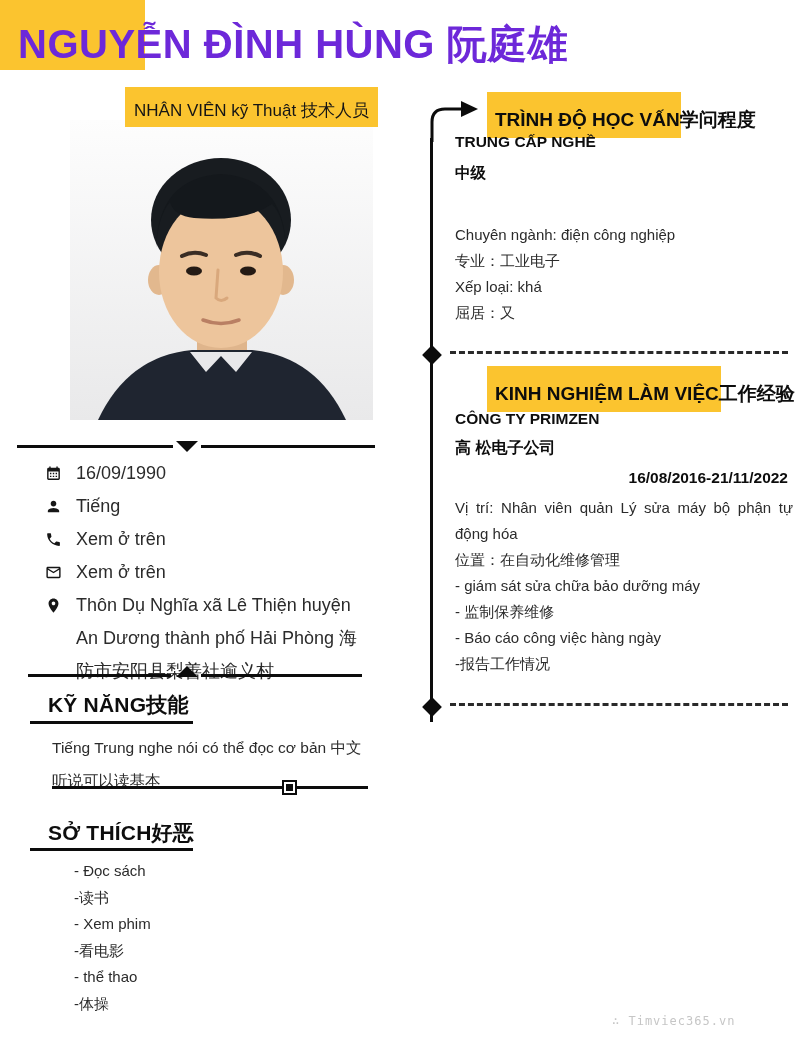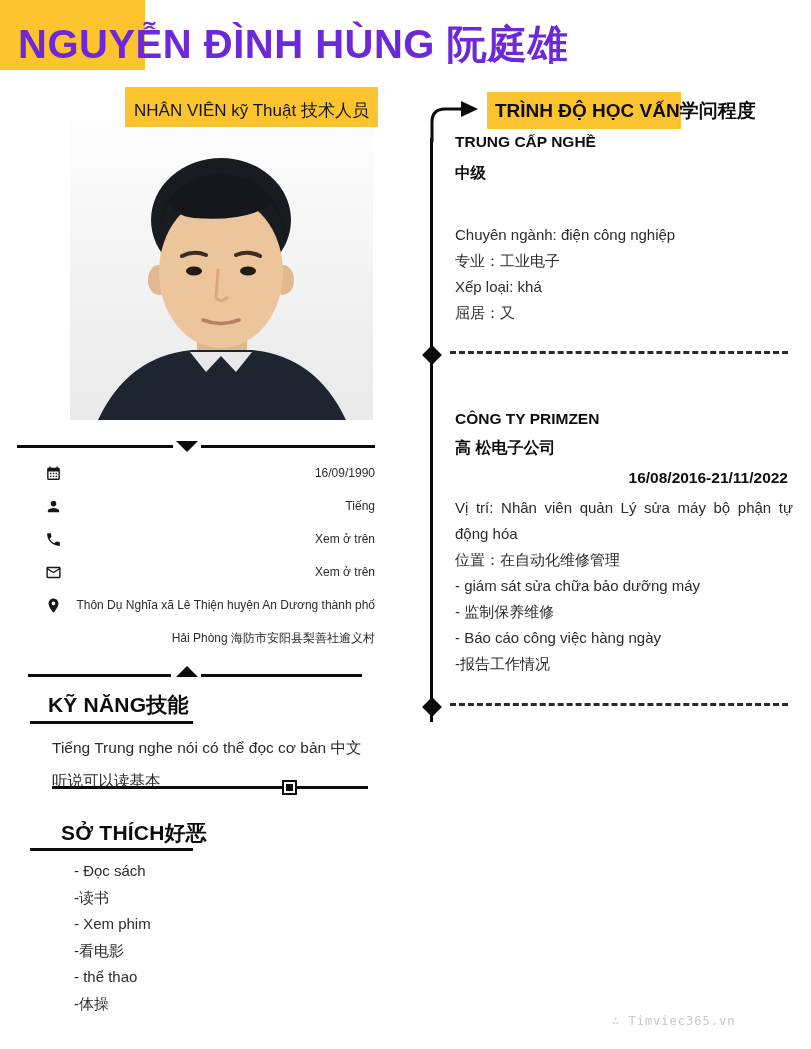--- a/index.html
+++ b/index.html
@@ -21,40 +21,40 @@
 
   
   .hline { height:3px; background:#0c0c0c; }
   .tri-down { width:0; height:0; border-left:11px solid transparent; border-right:11px solid transparent; border-top:11px solid #0c0c0c; }
   .tri-up   { width:0; height:0; border-left:11px solid transparent; border-right:11px solid transparent; border-bottom:11px solid #0c0c0c; }
 
   
   .info-list { left:45px; top:457px; width:330px; }
   .info-row { display:flex; align-items:flex-start; }
   .info-row svg { width:17px; height:17px; flex:0 0 17px; margin-top:8px; fill:#161616; }
-  .info-text { margin-left:14px; font-size:12px; line-height:33px; color:#2b2b2b; width:300px;text-align:right; }
+  .info-text { margin-left:14px; font-size:18px; line-height:33px; color:#2b2b2b; width:300px; }
 
   
   .sec-head { font-size:21px; font-weight:bold; color:#0d0d0d; white-space:nowrap; letter-spacing:.2px; }
   .sec-underline { height:3px; background:#0c0c0c; }
 
   .skill-text { left:52px; top:731px; width:322px; font-size:15.5px; line-height:33px; color:#2b2b2b; }
   .skill-bar { left:52px; top:786px; width:316px; height:3px; background:#0c0c0c; }
   .skill-handle { top:780px; width:15px; height:15px; border:2px solid #0c0c0c; background:#fff; display:flex; align-items:center; justify-content:center; }
   .skill-handle .dot { width:7px; height:7px; background:#0c0c0c; }
 
   .hobby-list { left:48px; top:858px; font-size:15px; line-height:26.5px; color:#2b2b2b;margin-left:26px; }
 
   
   .vline { left:430px; top:138px; width:3px; height:584px; background:#0c0c0c; }
   .diamond { width:14px; height:14px; background:#0c0c0c; transform:rotate(45deg); }
   .dash { width:338px; border-top:3px dashed #2a2a2a; }
 
   
-  .r-head { font-size:19px; font-weight:bold; color:#0d0d0d; white-space:nowrap; padding:6px 8px 5px; }
+  .r-head { font-size:19px; font-weight:bold; color:#0d0d0d; white-space:nowrap; padding:15px 8px 5px; }
   .hl-edu { background:linear-gradient(90deg, var(--accent) 0%, var(--accent) 70%, transparent 70%); }
   .hl-exp { background:linear-gradient(90deg, var(--accent) 0%, var(--accent) 74%, transparent 74%); }
 
   .r-bold { font-size:15.5px; font-weight:bold; color:#0d0d0d; white-space:nowrap; }
   .r-details { width:338px; font-size:15px; line-height:26px; color:#2b2b2b; }
   .r-details .jst { text-align:justify; }
   .period { width:333px; text-align:right; font-size:15.5px; font-weight:bold; color:#0d0d0d; }
 
   .watermark { left:612px; top:1014px; font-family:"DejaVu Sans Mono", monospace; font-size:12px; color:#c6c6c6; letter-spacing:1px; }
 </style>
@@ -135,21 +135,21 @@
   <div class="abs hline" style="left:201px; top:674px; width:161px;"></div>
 
   <div class="abs sec-head" style="left:48px; top:691px;">KỸ NĂNG技能</div>
   <div class="abs sec-underline" style="left:30px; top:721px; width:163px;"></div>
   <div class="abs skill-text">Tiếng Trung nghe nói có thể đọc cơ bản 中文听说可以读基本</div>
   <div class="abs skill-bar"></div>
   <div class="abs skill-handle" style="left: 282px;">
       <div class="dot"></div>
     </div>
 
-  <div class="abs sec-head" style="left:61px; top:819px;text-align:center;">SỞ THÍCH好恶</div>
+  <div class="abs sec-head" style="left:48px; top:819px;text-align:center;">SỞ THÍCH好恶</div>
   <div class="abs sec-underline" style="left:30px; top:848px; width:163px;"></div>
   <div class="abs hobby-list">
     <div>- Đọc sách</div>
     <div>-读书</div>
     <div>- Xem phim</div>
     <div>-看电影</div>
     <div>- thể thao</div>
     <div>-体操</div>
   </div>
 
@@ -166,20 +166,21 @@
   <div class="abs r-head hl-edu" style="left:487px; top:92px;">TRÌNH ĐỘ HỌC VẤN学问程度</div>
   <div class="abs r-bold" style="left:455px; top:133px;">TRUNG CẤP NGHỀ</div>
   <div class="abs r-bold" style="left:455px; top:163px;">中级</div>
   <div class="abs r-details" style="left:455px; top:222px;">
     <div>Chuyên ngành: điện công nghiệp</div>
     <div>专业：工业电子</div>
     <div>Xếp loại: khá</div>
     <div>屈居：又</div>
   </div>
 
+  <div class="abs r-head hl-exp" style="left:487px; top:366px;">KINH NGHIỆM LÀM VIỆC工作经验</div>
   <div class="abs r-bold" style="left:455px; top:410px;">CÔNG TY PRIMZEN</div>
   <div class="abs r-bold" style="left:455px; top:438px; font-size:16px;">高 松电子公司</div>
   <div class="abs period" style="left:455px; top:469px;">16/08/2016-21/11/2022</div>
   <div class="abs r-details" style="left:455px; top:495px;">
     <div class="jst">Vị trí: Nhân viên quản Lý sửa máy bộ phận tự động hóa</div>
     <div>位置：在自动化维修管理</div>
     <div>- giám sát sửa chữa bảo dưỡng máy</div>
     <div>- 监制保养维修</div>
     <div>- Báo cáo công việc hàng ngày</div>
     <div>-报告工作情况</div>

